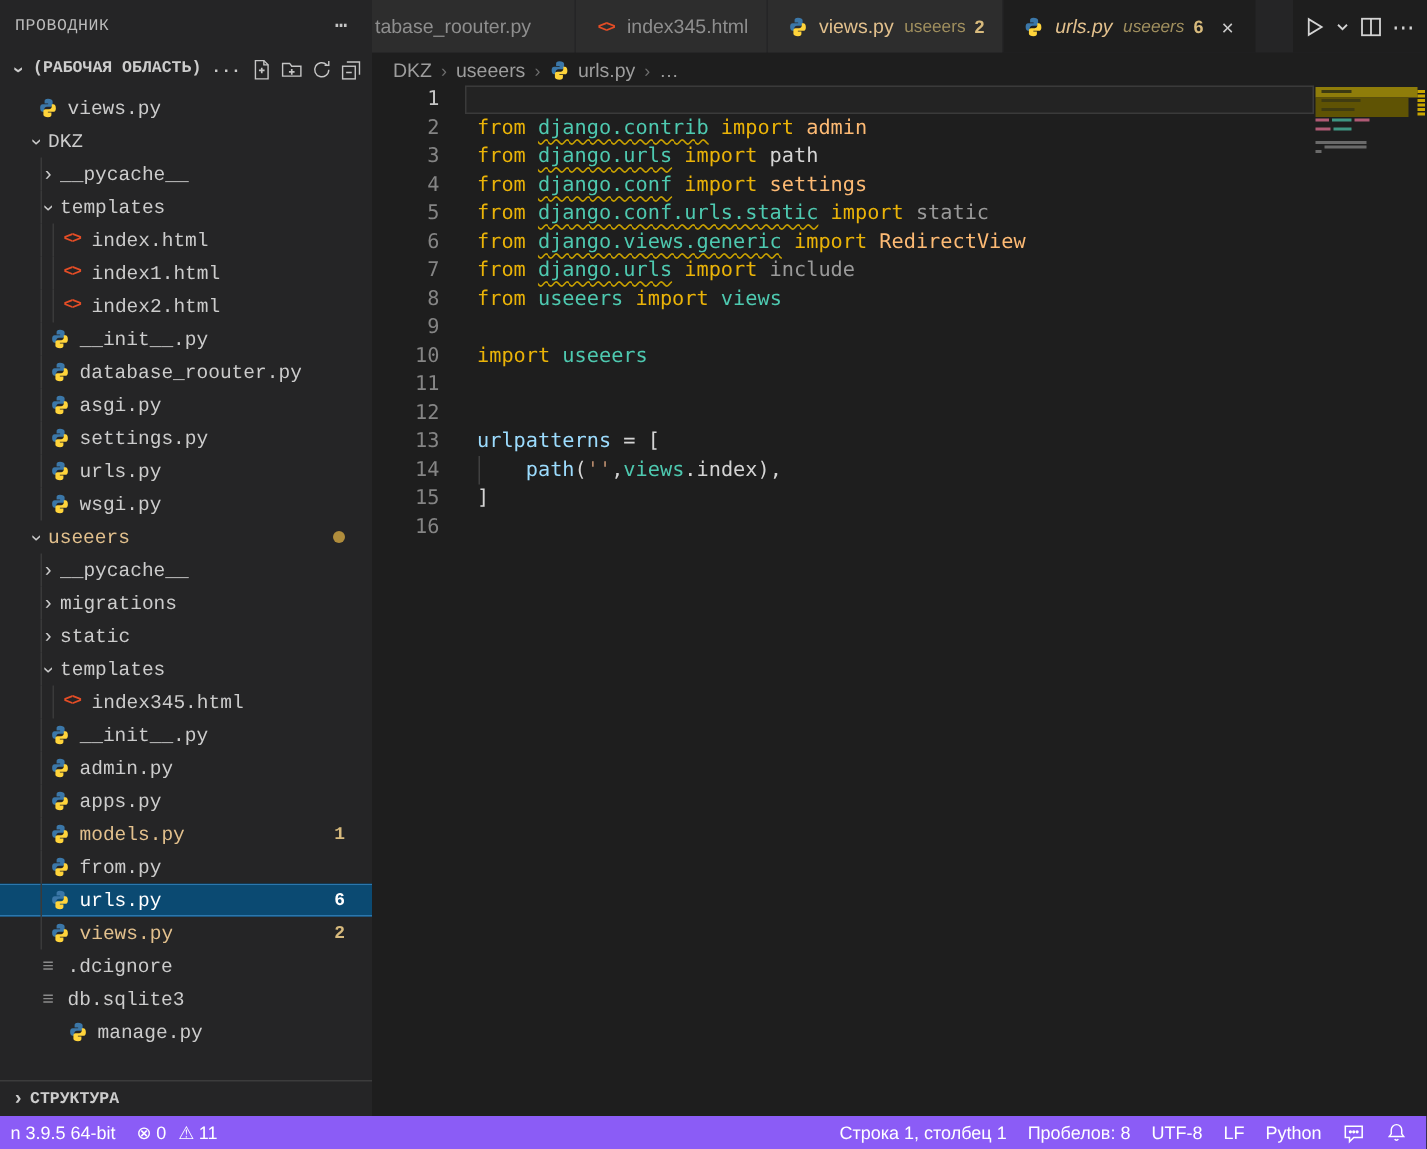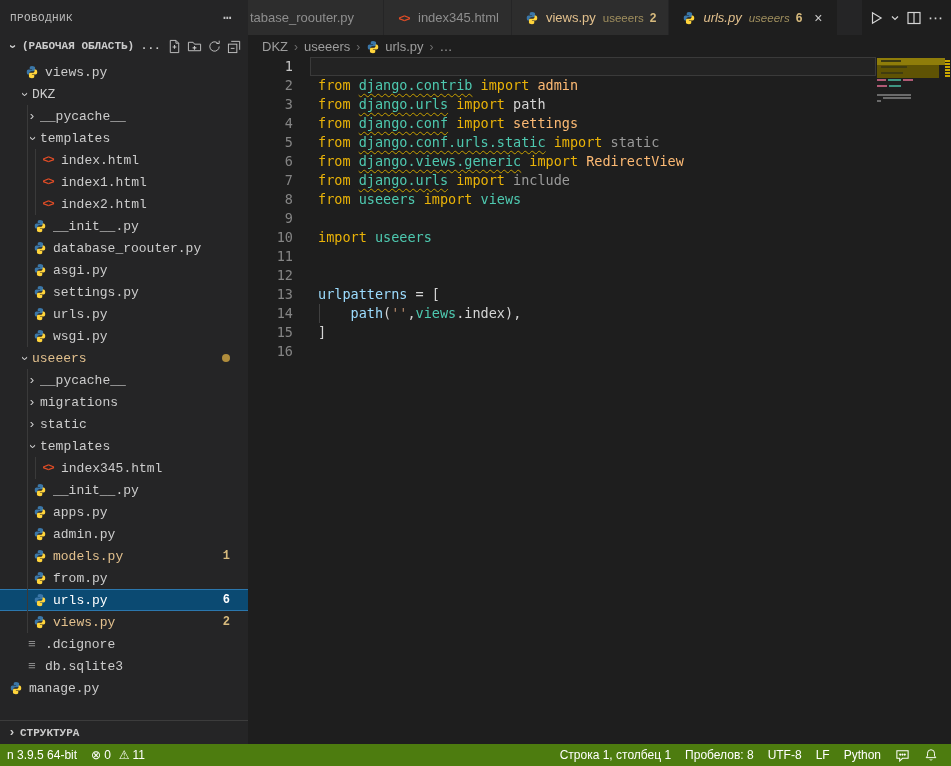--- a/index.html
+++ b/index.html
@@ -78,21 +78,21 @@
   .sq { text-decoration:underline; text-decoration-style:wavy; text-decoration-color:#c8a000;
     text-decoration-thickness:1px; text-underline-offset:3px; }
 
   
   #minimap { position:absolute; left:629px; top:57px; width:68px; height:60px; cursor:pointer; }
   #minimap .mm { position:absolute; }
   #ruler { position:absolute; left:697px; top:57px; width:6px; height:240px; cursor:pointer; }
   #ruler .mk { position:absolute; left:0; width:5px; height:2px; background:#caa700; }
 
   
-  #statusbar { position:absolute; left:0; top:744px; width:951px; height:22px; background:#4d7c0f;
+  #statusbar { position:absolute; left:0; top:744px; width:951px; height:22px; background:#8b5cf6;
     color:#ffffff; font-size:12px; display:flex; align-items:center; }
   #statusbar .item { display:flex; align-items:center; padding:0 7px; height:22px; cursor:pointer; }
   #statusbar .left { display:flex; align-items:center; }
   #statusbar .right { margin-left:auto; display:flex; align-items:center; padding-right:6px; }
   #statusbar .sicon { font-size:12px; margin-right:3px; }
   #statusbar svg { stroke:#ffffff; fill:none; stroke-width:1.1; }
 </style>
 </head>
 <body>
 
@@ -307,34 +307,34 @@
           <span class="spacer"></span>
         </div>
         <div class="row" style="padding-left: 32px;">
           <span class="guide" style="left: 27px;"></span>
           <span class="ficon">
             <svg width="14" height="14" viewBox="0 0 16 16">
               <path fill="#3b77a8" d="M8 1C6 1 5.4 1.9 5.4 2.9v1.6h2.7v.6H3.9C2.8 5.1 2 5.9 2 7.9s.8 3 1.9 3h1.2V9.2c0-1.2 1-2.1 2.1-2.1h2.7c.9 0 1.6-.7 1.6-1.6V2.9C11.5 1.9 10 1 8 1z"></path>
               <path fill="#ffd43b" d="M8 15c2 0 2.6-.9 2.6-1.9v-1.6H7.9v-.6h4.2c1.1 0 1.9-.8 1.9-2.8s-.8-3-1.9-3h-1.2v1.7c0 1.2-1 2.1-2.1 2.1H6.1c-.9 0-1.6.7-1.6 1.6v2.6C4.5 14.1 6 15 8 15z"></path>
             </svg>
           </span>
+          <span class="lbl">admin.py</span>
+          <span class="spacer"></span>
+        </div>
+        <div class="row" style="padding-left: 32px;">
+          <span class="guide" style="left: 27px;"></span>
+          <span class="ficon">
+            <svg width="14" height="14" viewBox="0 0 16 16">
+              <path fill="#3b77a8" d="M8 1C6 1 5.4 1.9 5.4 2.9v1.6h2.7v.6H3.9C2.8 5.1 2 5.9 2 7.9s.8 3 1.9 3h1.2V9.2c0-1.2 1-2.1 2.1-2.1h2.7c.9 0 1.6-.7 1.6-1.6V2.9C11.5 1.9 10 1 8 1z"></path>
+              <path fill="#ffd43b" d="M8 15c2 0 2.6-.9 2.6-1.9v-1.6H7.9v-.6h4.2c1.1 0 1.9-.8 1.9-2.8s-.8-3-1.9-3h-1.2v1.7c0 1.2-1 2.1-2.1 2.1H6.1c-.9 0-1.6.7-1.6 1.6v2.6C4.5 14.1 6 15 8 15z"></path>
+            </svg>
+          </span>
           <span class="lbl">apps.py</span>
           <span class="spacer"></span>
         </div>
-        <div class="row" style="padding-left: 32px;">
-          <span class="guide" style="left: 27px;"></span>
-          <span class="ficon">
-            <svg width="14" height="14" viewBox="0 0 16 16">
-              <path fill="#3b77a8" d="M8 1C6 1 5.4 1.9 5.4 2.9v1.6h2.7v.6H3.9C2.8 5.1 2 5.9 2 7.9s.8 3 1.9 3h1.2V9.2c0-1.2 1-2.1 2.1-2.1h2.7c.9 0 1.6-.7 1.6-1.6V2.9C11.5 1.9 10 1 8 1z"></path>
-              <path fill="#ffd43b" d="M8 15c2 0 2.6-.9 2.6-1.9v-1.6H7.9v-.6h4.2c1.1 0 1.9-.8 1.9-2.8s-.8-3-1.9-3h-1.2v1.7c0 1.2-1 2.1-2.1 2.1H6.1c-.9 0-1.6.7-1.6 1.6v2.6C4.5 14.1 6 15 8 15z"></path>
-            </svg>
-          </span>
-          <span class="lbl">admin.py</span>
-          <span class="spacer"></span>
-        </div>
         <div class="row modified" style="padding-left: 32px;">
           <span class="guide" style="left: 27px;"></span>
           <span class="ficon">
             <svg width="14" height="14" viewBox="0 0 16 16">
               <path fill="#3b77a8" d="M8 1C6 1 5.4 1.9 5.4 2.9v1.6h2.7v.6H3.9C2.8 5.1 2 5.9 2 7.9s.8 3 1.9 3h1.2V9.2c0-1.2 1-2.1 2.1-2.1h2.7c.9 0 1.6-.7 1.6-1.6V2.9C11.5 1.9 10 1 8 1z"></path>
               <path fill="#ffd43b" d="M8 15c2 0 2.6-.9 2.6-1.9v-1.6H7.9v-.6h4.2c1.1 0 1.9-.8 1.9-2.8s-.8-3-1.9-3h-1.2v1.7c0 1.2-1 2.1-2.1 2.1H6.1c-.9 0-1.6.7-1.6 1.6v2.6C4.5 14.1 6 15 8 15z"></path>
             </svg>
           </span>
           <span class="lbl">models.py</span>
           <span class="spacer"></span>
@@ -382,21 +382,21 @@
           <span class="lbl">.dcignore</span>
           <span class="spacer"></span>
         </div>
         <div class="row" style="padding-left: 24px;">
           <span class="ficon">
             <span class="gen-icon">≡</span>
           </span>
           <span class="lbl">db.sqlite3</span>
           <span class="spacer"></span>
         </div>
-        <div class="row" style="padding-left: 8px;">
+        <div class="row" style="padding-left: 24px; margin-left: 20px;">
           <span class="ficon">
             <svg width="14" height="14" viewBox="0 0 16 16">
               <path fill="#3b77a8" d="M8 1C6 1 5.4 1.9 5.4 2.9v1.6h2.7v.6H3.9C2.8 5.1 2 5.9 2 7.9s.8 3 1.9 3h1.2V9.2c0-1.2 1-2.1 2.1-2.1h2.7c.9 0 1.6-.7 1.6-1.6V2.9C11.5 1.9 10 1 8 1z"></path>
               <path fill="#ffd43b" d="M8 15c2 0 2.6-.9 2.6-1.9v-1.6H7.9v-.6h4.2c1.1 0 1.9-.8 1.9-2.8s-.8-3-1.9-3h-1.2v1.7c0 1.2-1 2.1-2.1 2.1H6.1c-.9 0-1.6.7-1.6 1.6v2.6C4.5 14.1 6 15 8 15z"></path>
             </svg>
           </span>
           <span class="lbl">manage.py</span>
           <span class="spacer"></span>
         </div>
       </div>

